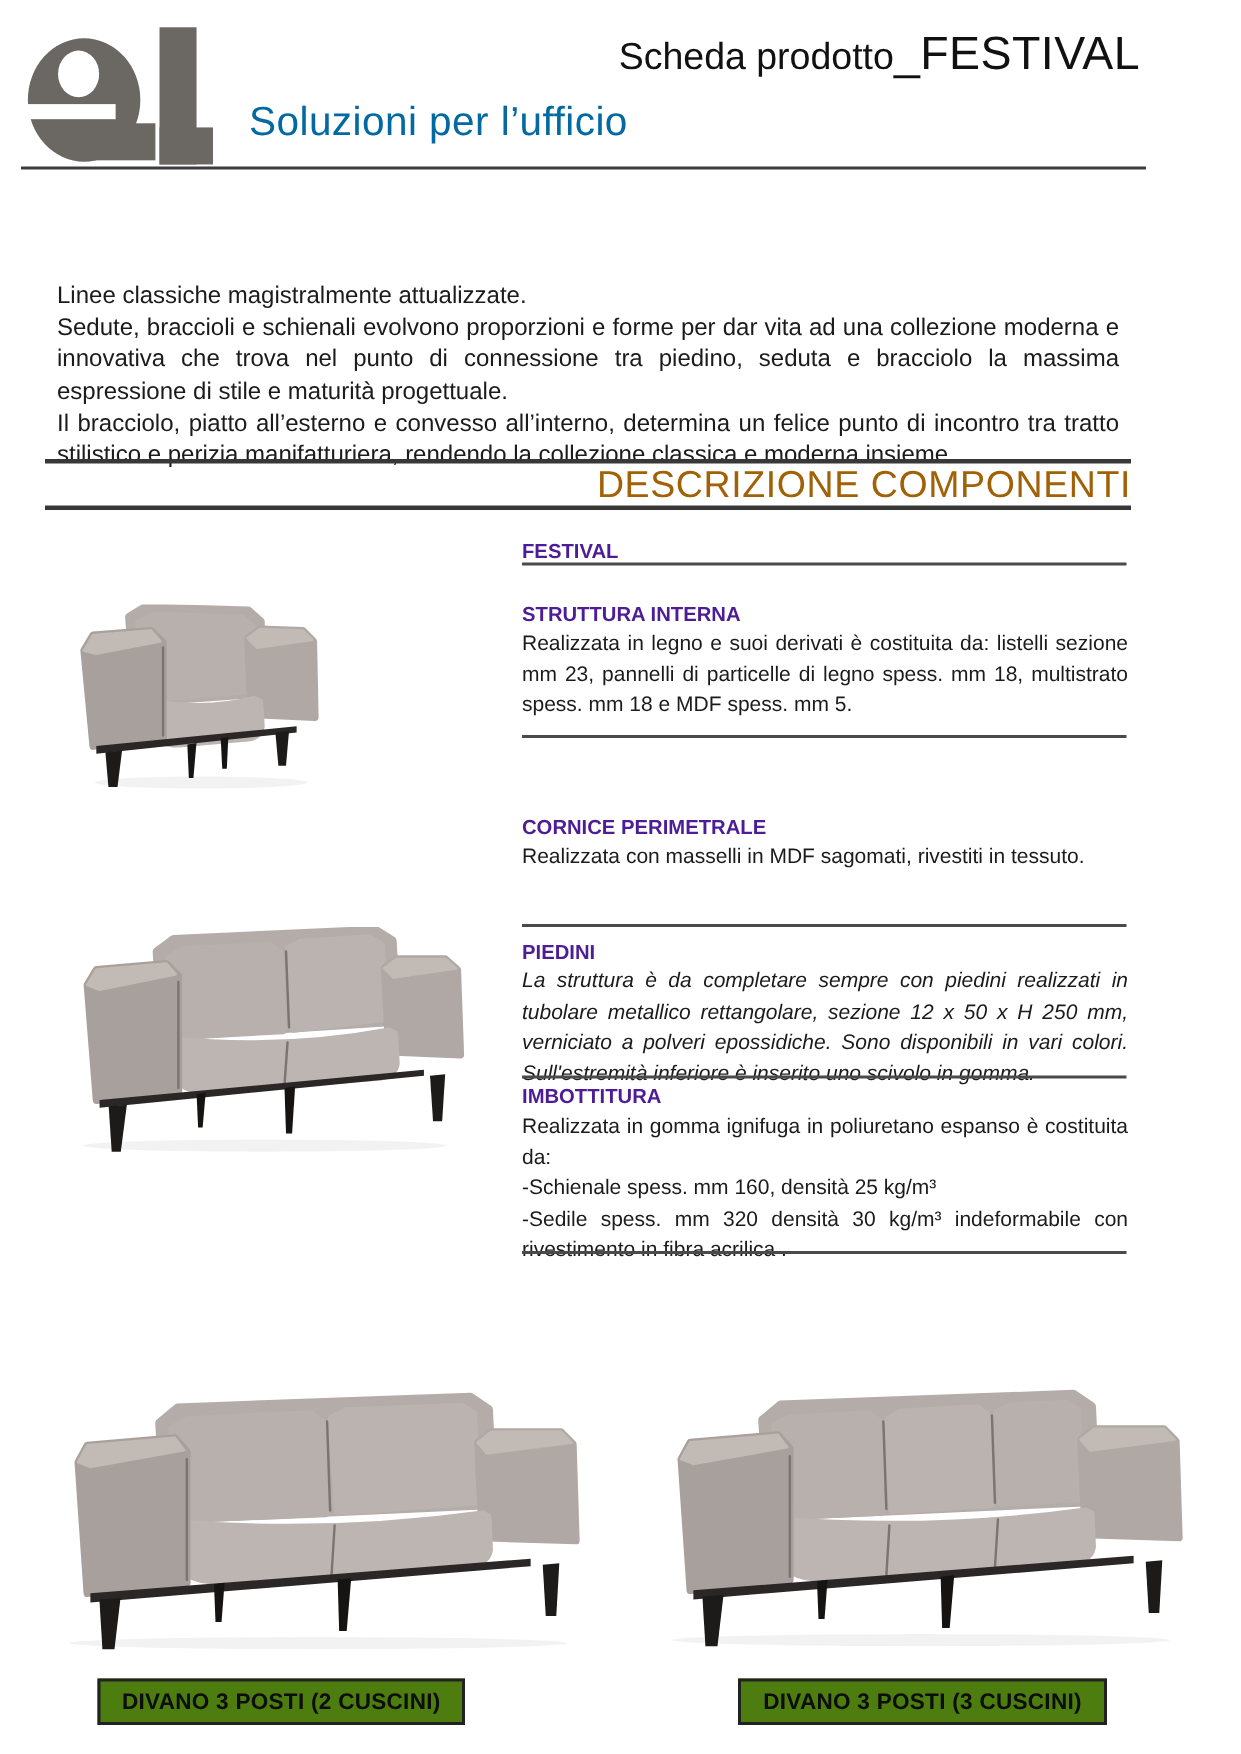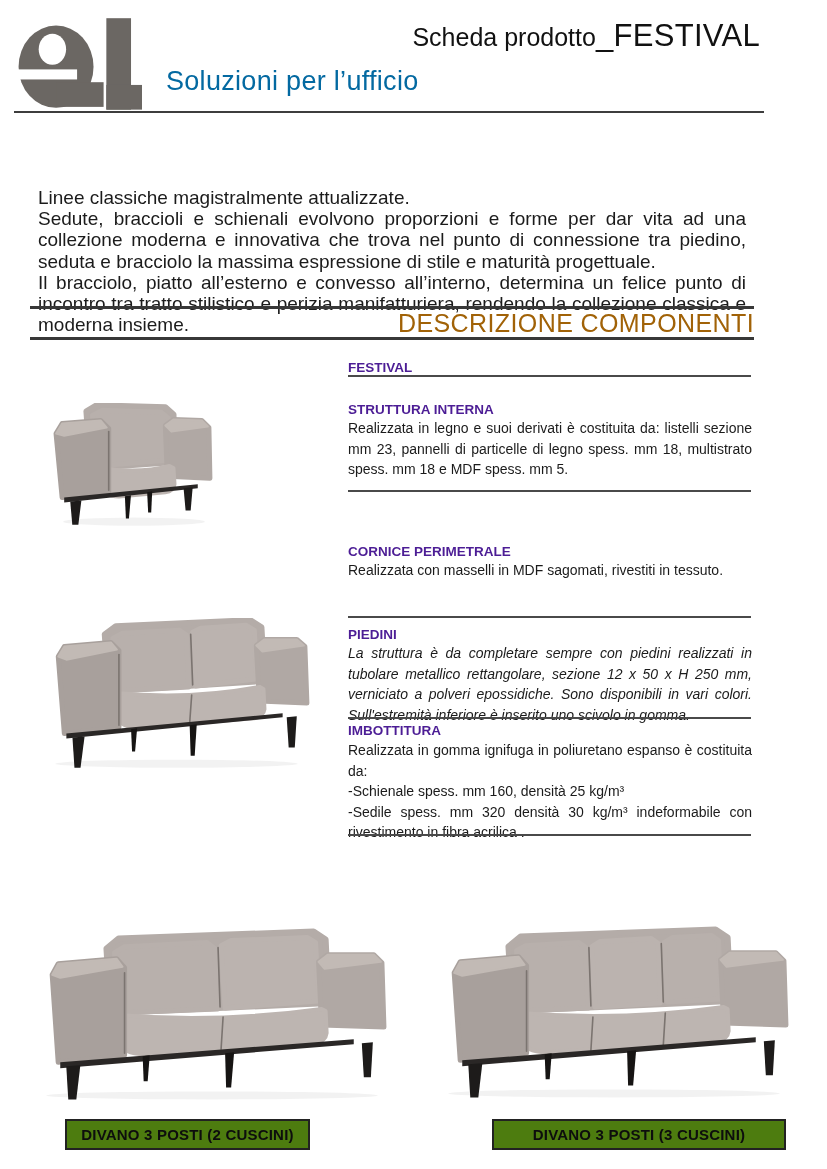--- a/index.html
+++ b/index.html
@@ -13,21 +13,21 @@
   .logo-svg{position:absolute;left:14px;top:16px;width:128px;height:94px;}
   .tagline{position:absolute;left:142px;top:66px;font-size:27px;color:#0369a1;letter-spacing:.3px;margin-left:24px;}
   .doc-title{position:absolute;right:67px;top:18px;font-size:25px;color:#111;white-space:nowrap;}
   .doc-title .product{font-size:31px;letter-spacing:.3px;}
   .rule{position:absolute;background:#3d3d3d;}
   .rule-header{left:14px;top:111px;width:750px;height:2px;}
   .rule-a{left:30px;top:306px;width:724px;height:3px;background:#383838;}
   .rule-b{left:30px;top:337px;width:724px;height:3px;background:#383838;}
 
   
-  .intro{position:absolute;left:38px;top:187px;width:708px;font-size:19px;line-height:21.2px;color:#1b1b1b;}
+  .intro{position:absolute;left:38px;top:187px;width:708px;font-size:16px;line-height:21.2px;color:#1b1b1b;}
   .intro p{margin:0;text-align:justify;}
   .intro p.first{text-align:left;}
 
   
   .section-title{position:absolute;right:73px;top:309px;font-size:25px;color:#a16207;letter-spacing:.4px;white-space:nowrap;}
 
   
   .comp-col{position:absolute;left:348px;top:358px;width:404px;}
   .comp-col .hd{position:absolute;left:0;width:100%;font-size:13.5px;font-weight:bold;color:#4c1d95;}
   .comp-col .bd{position:absolute;left:0;width:100%;font-size:14px;line-height:20.6px;text-align:justify;color:#1b1b1b;}
@@ -61,21 +61,21 @@
   .seam{stroke:#7b7470;stroke-width:1.6;fill:none;stroke-linecap:round;}
   .shad{fill:rgba(0,0,0,0.05);}
 
   
   .label-box{
     position:absolute;top:1119px;height:31px;border:2px solid #222;background:#4d7c0f;
     display:flex;align-items:center;justify-content:center;
     font-size:15px;font-weight:bold;color:#0d0d0d;letter-spacing:.2px;box-sizing:border-box;
   }
   .label-left{left:65px;width:245px;}
-  .label-right{left:492px;width:294px;}
+  .label-right{left:492px;width:246px;}
 </style>
 </head>
 <body>
 
 <div class="page">
 
   <svg class="logo-svg" viewBox="0 0 140 102" aria-hidden="true">
     <ellipse cx="46" cy="55" rx="41" ry="45" fill="#6b6763"></ellipse>
     <rect x="46" y="72" width="52" height="27" fill="#6b6763"></rect>
     <ellipse cx="42" cy="36" rx="15" ry="17" fill="#ffffff"></ellipse>

